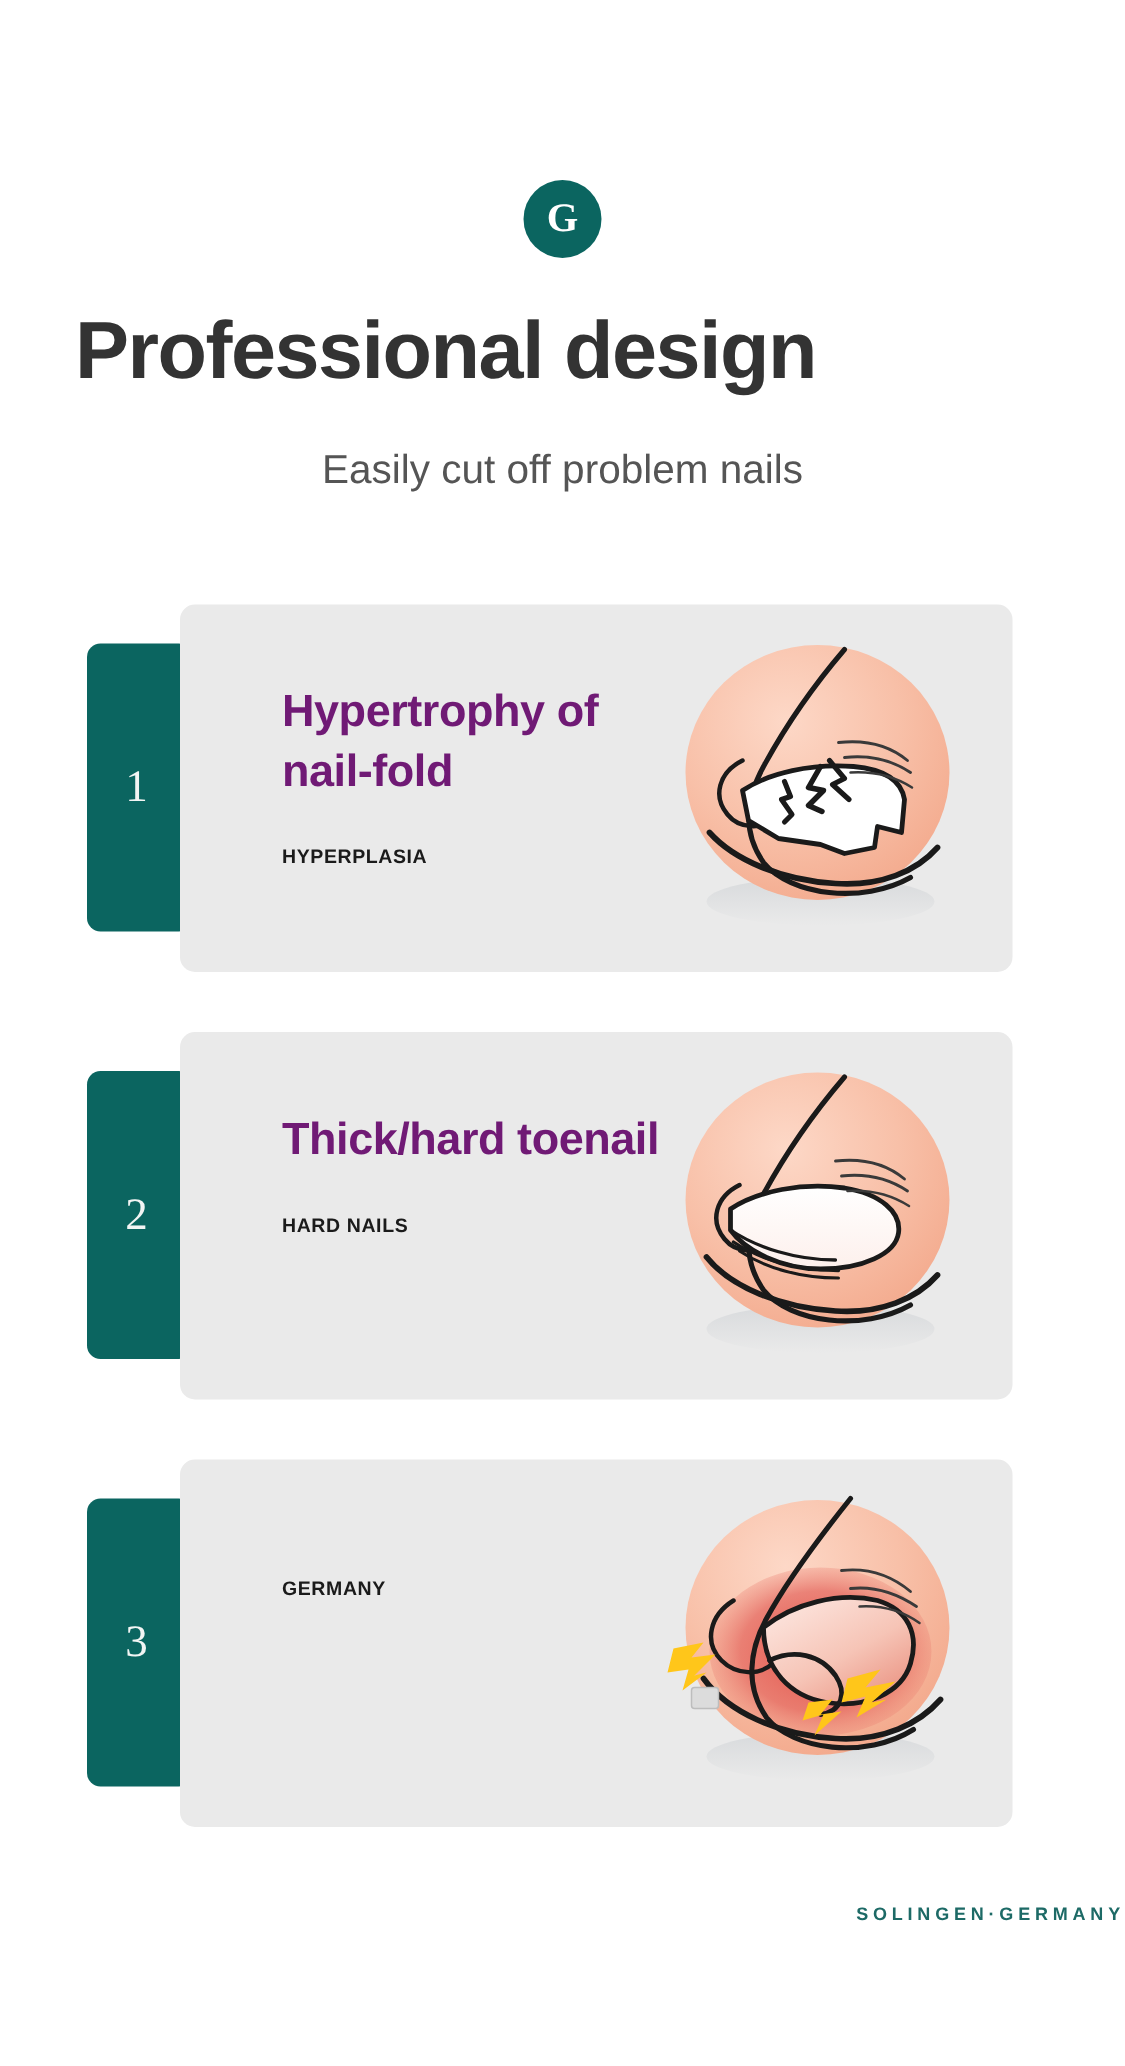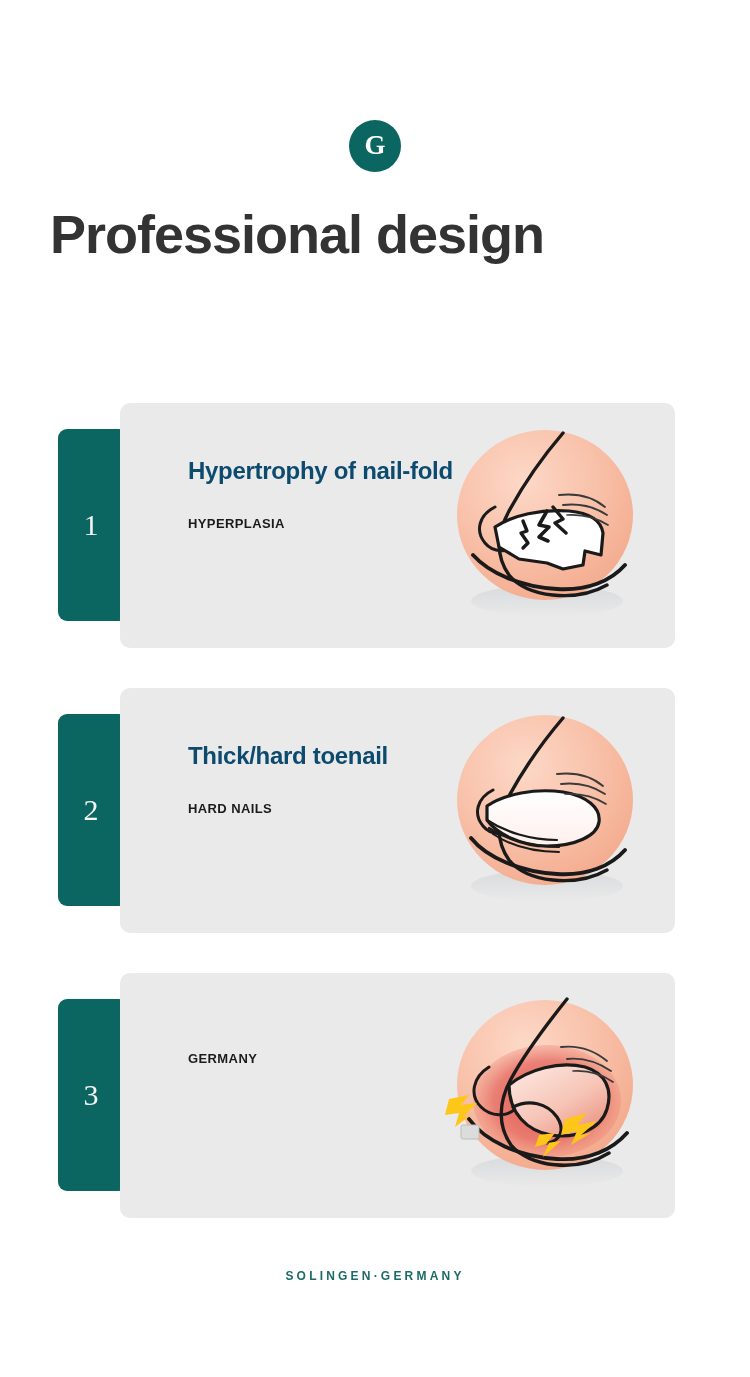--- a/index.html
+++ b/index.html
@@ -60,52 +60,53 @@
 
   .card-body {
     position:absolute; left:120px; top:0;
     width:555px; height:245px;
     background:#eaeaea; border-radius:10px;
     z-index:2; overflow:hidden;
   }
 
   .card-text { position:absolute; left:68px; top:52px; width:270px; }
   .card-title {
-    color:#0c4a6e; font-size:24px; font-weight:700;
+    color:#701a75; font-size:30px; font-weight:700;
     line-height:1.32; letter-spacing:-0.3px;
   }
   .card-title.wide { letter-spacing:1.2px; font-weight:700; }
   .card-sub {
     margin-top:29px;
     color:#1b1b1b; font-size:13px; font-weight:700;
     letter-spacing:0.4px;
   }
   .card-text.single .card-sub { margin-top:26px; }
 
   
   .illus { position:absolute; right:20px; top:12px; width:220px; height:215px; }
   .illus svg { display:block; width:100%; height:100%; }
 
   
   .footer-brand {
     position:absolute; left:0; top:1269px; width:750px;
-    text-align:center; color:#1d6a66;
+    text-align:right; color:#1d6a66;
     font-size:12px; font-weight:700; letter-spacing:3.2px;
   }
 </style>
 </head>
 <body>
 
 <div class="page">
 
   <div class="brand-mark">
     <span class="glyph">G</span>
   </div>
 
   <h1 class="headline">Professional design</h1>
+  <p class="subhead">Easily cut off problem nails</p>
 
   <div class="cards">
 
     <div class="card-row r1">
       <div class="num-badge">
         <span class="num">1</span>
       </div>
       <div class="card-body">
         <div class="card-text">
           <div class="card-title">Hypertrophy of nail-fold</div>

